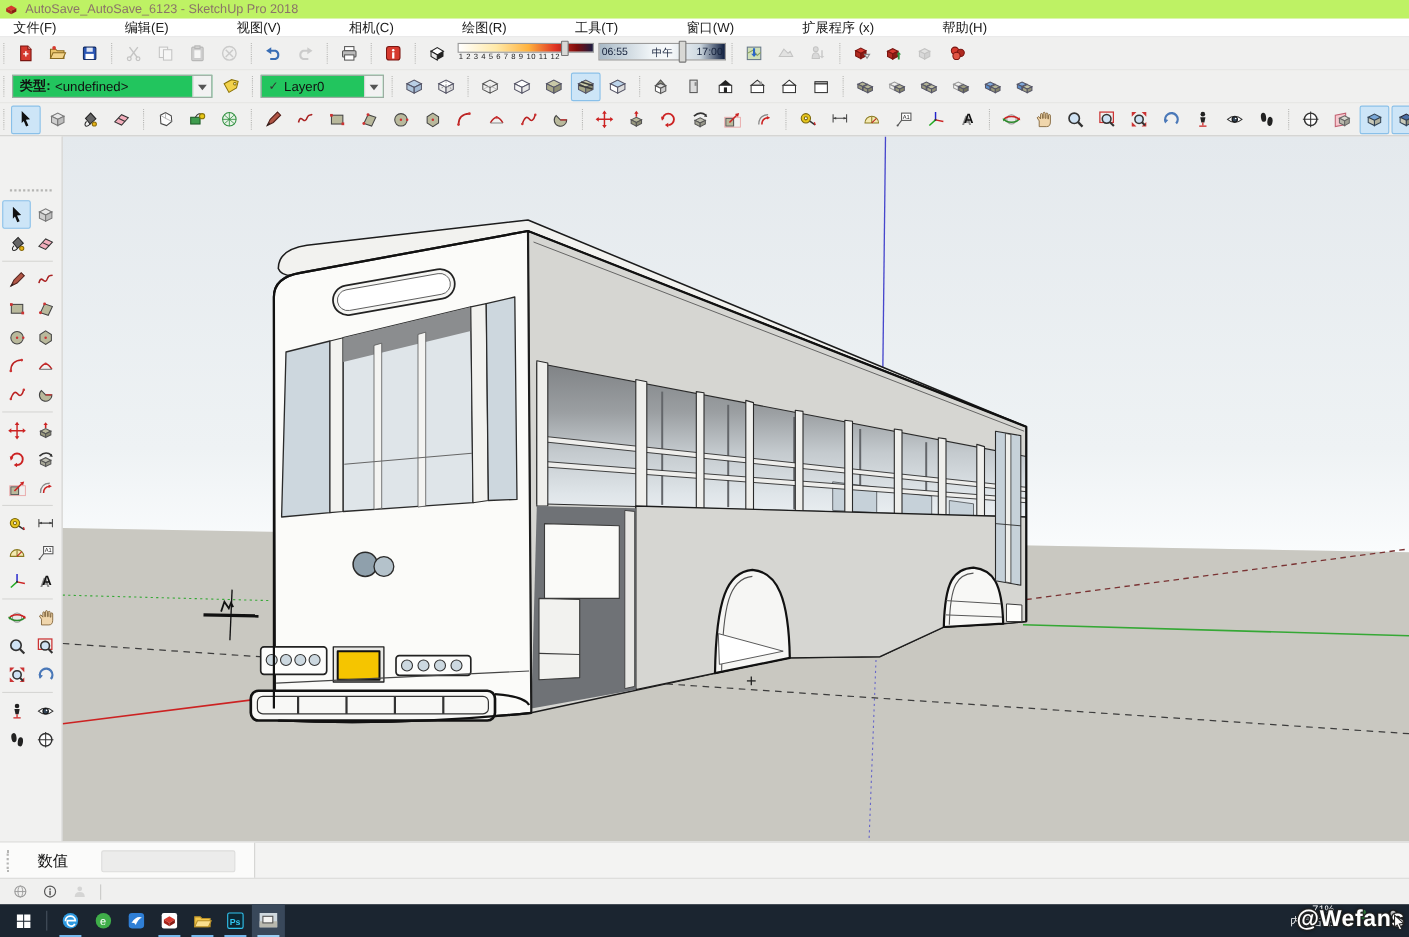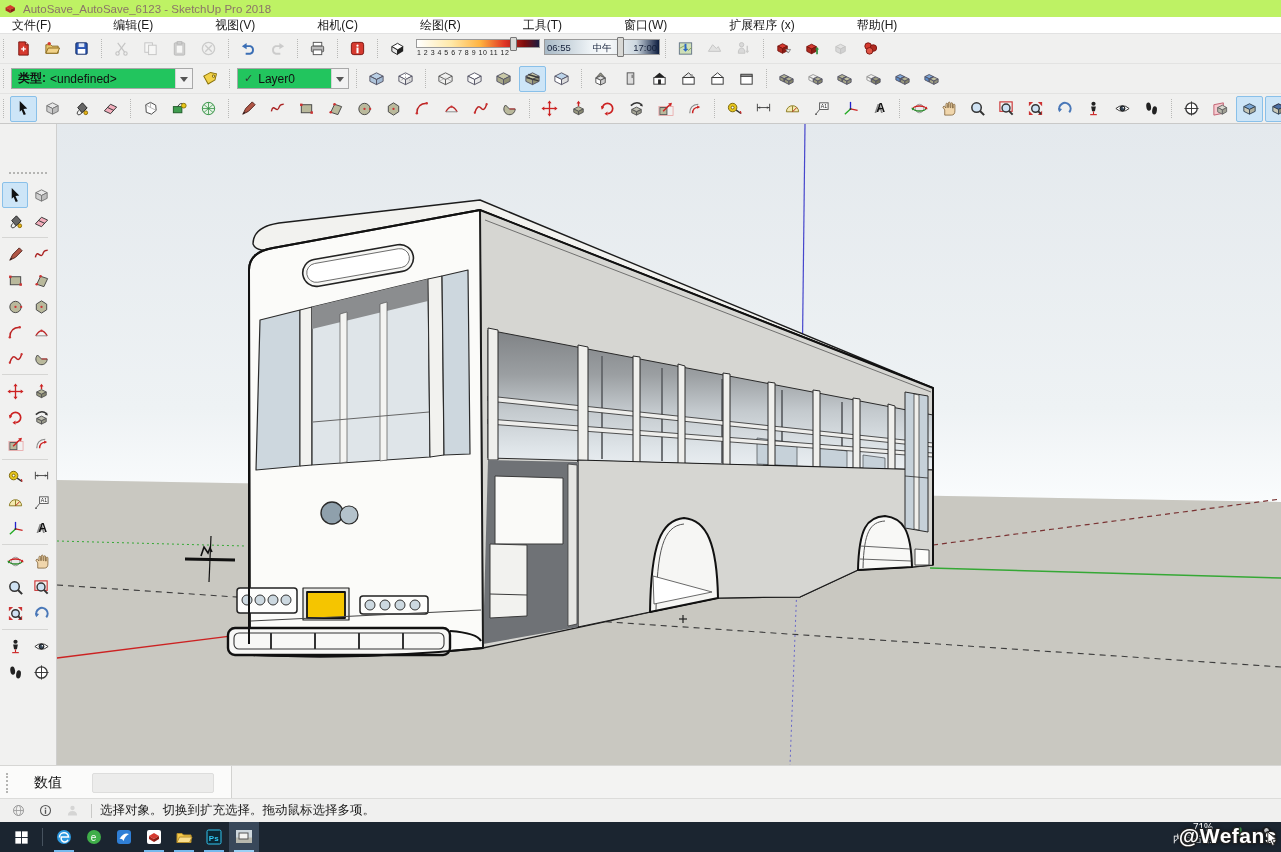--- a/index.html
+++ b/index.html
@@ -1514,21 +1514,20 @@
           </svg>
         </span>
         <span class="st-ic disabled">
           <svg viewBox="0 0 18 18" width="15" height="15">
             <circle cx="9" cy="6" r="2.6" fill="#b5b5b5"></circle>
             <path d="M3.5 15 Q3.5 9.5 9 9.5 T14.5 15 Z" fill="#b5b5b5"></path>
           </svg>
         </span>
       </span>
     <span class="st-div"></span>
-    <span class="status-msg">选择对象。切换到扩充选择。拖动鼠标选择多项。</span>
   </div>
 
   <div class="taskbar">
     <div class="task-start">
       <span class="ic">
           <svg viewBox="0 0 18 18" width="17" height="17">
             <rect x="2.5" y="2.5" width="6" height="6" fill="#fff"></rect>
             <rect x="9.5" y="2.5" width="6" height="6" fill="#fff"></rect>
             <rect x="2.5" y="9.5" width="6" height="6" fill="#fff"></rect>
             <rect x="9.5" y="9.5" width="6" height="6" fill="#fff"></rect>

